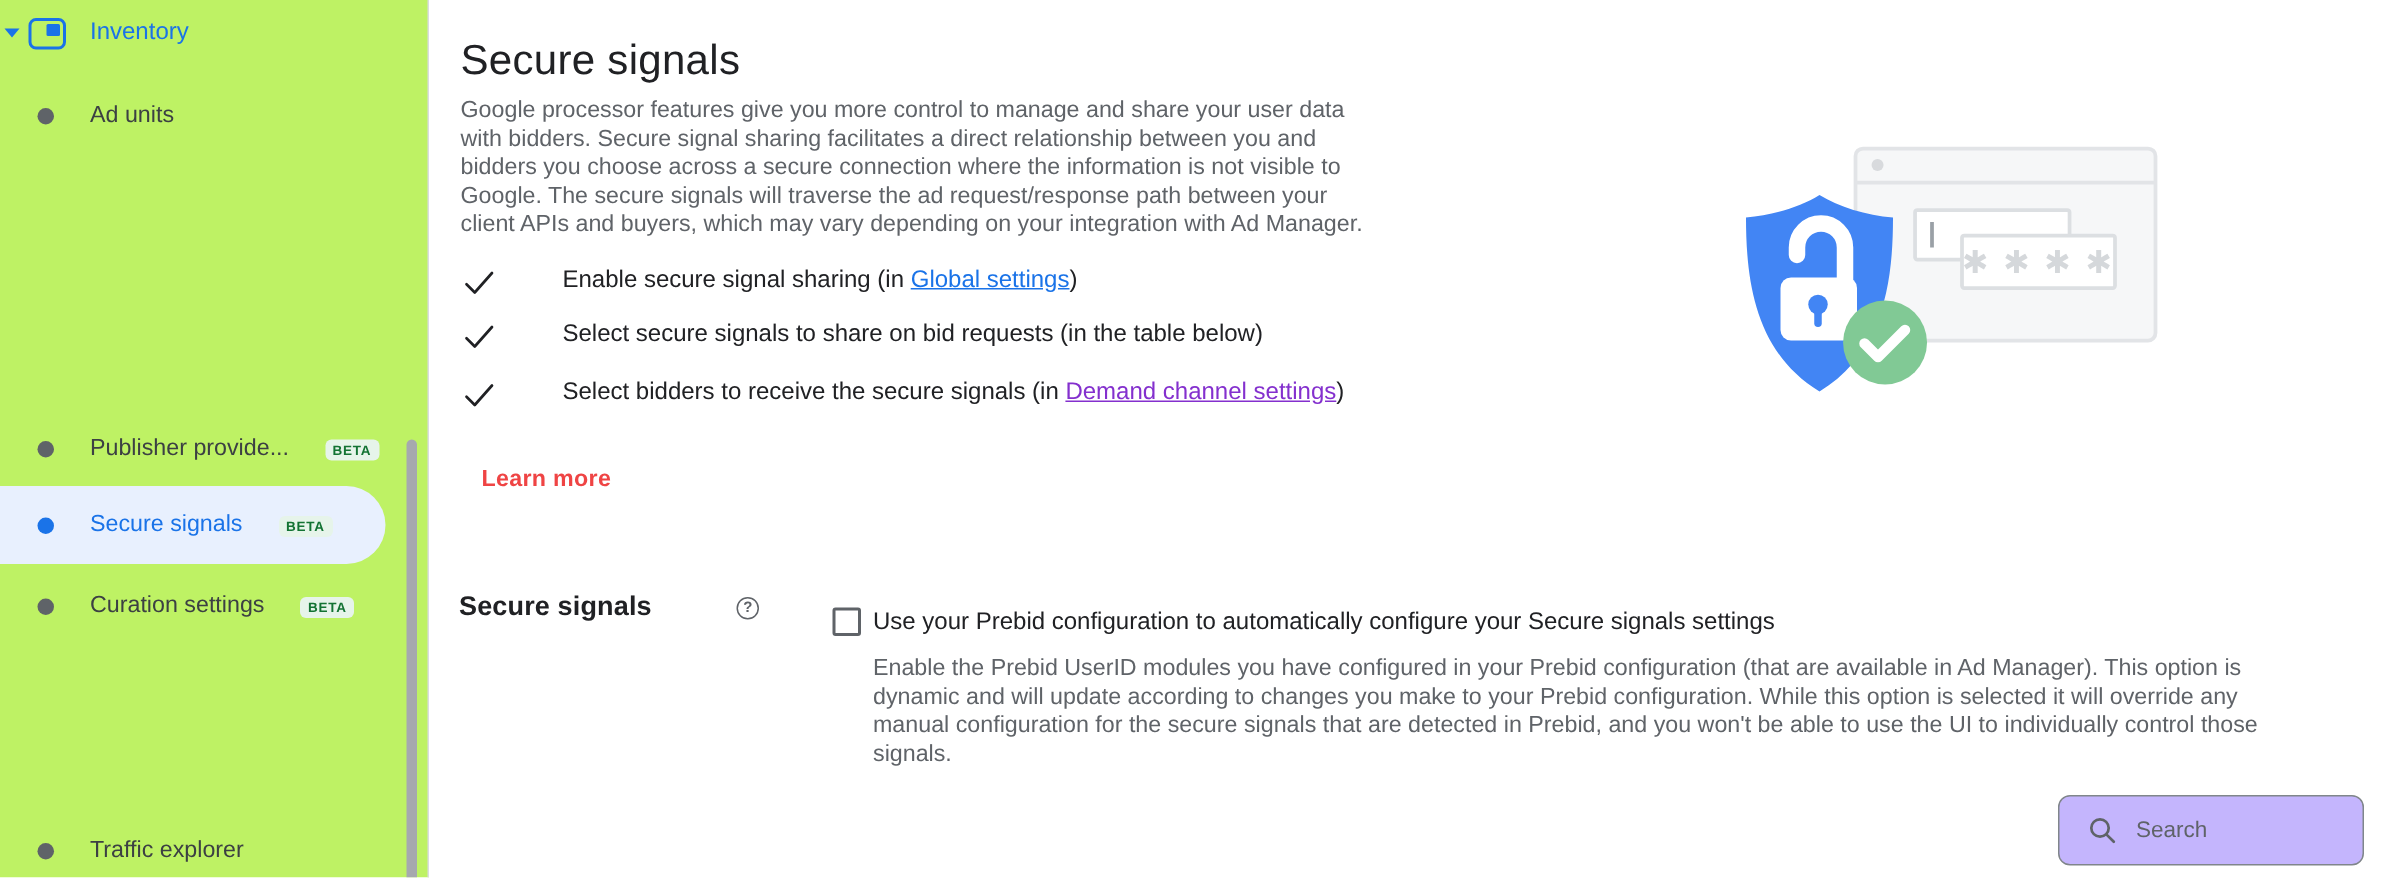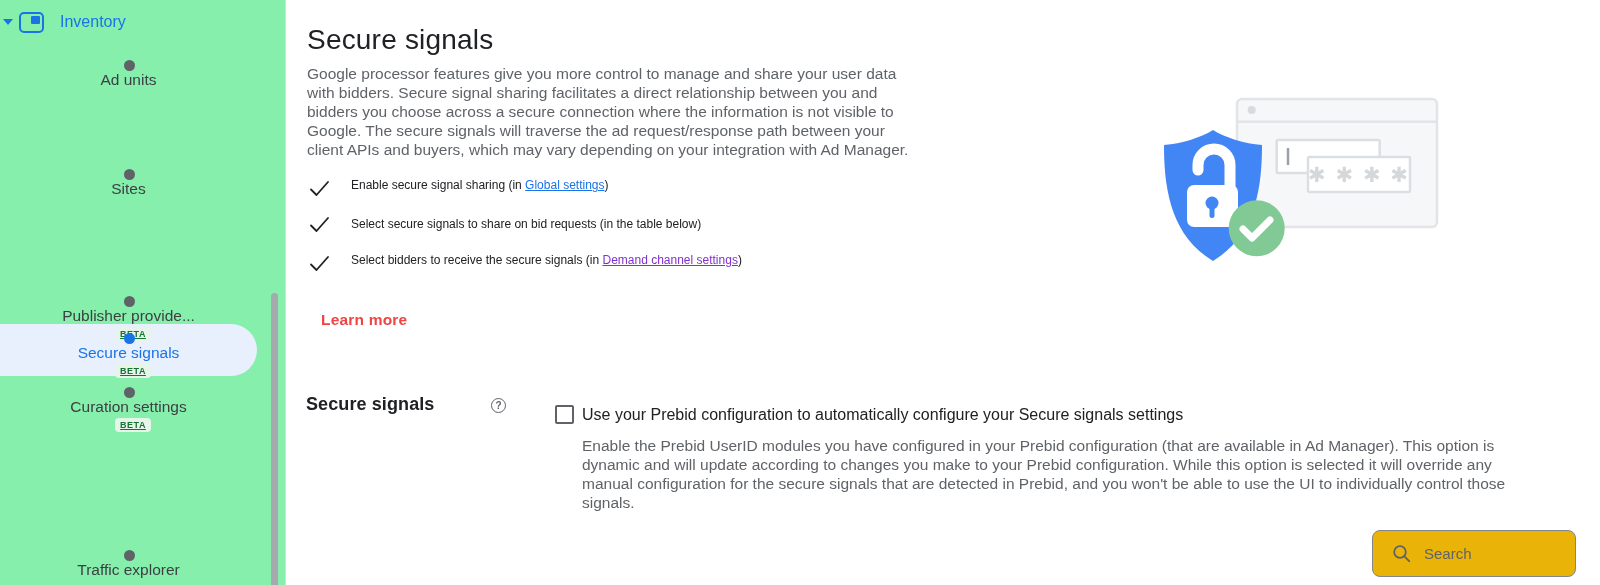--- a/index.html
+++ b/index.html
@@ -8,21 +8,21 @@
     background:#fff;
     font-family:"Liberation Sans", sans-serif;
     overflow:hidden;
     position:relative;
     color:#202124;
   }
 
   
   .sidebar {
     position:absolute; left:0; top:0; width:286px; height:585px;
-    border-right:1px solid #dadce0; background:#86efac;
+    border-right:1px solid #dadce0; background:#bef264;
   }
   .inv-header {
     position:absolute; left:0; top:5px; width:260px; height:34px;
     display:flex; align-items:center; cursor:pointer;
   }
   .caret {
     width:0; height:0; margin-left:3px; margin-right:6px;
     border-left:5px solid transparent; border-right:5px solid transparent;
     border-top:6px solid #1a73e8;
   }
@@ -35,54 +35,54 @@
     background:#1a73e8; border-radius:1px;
   }
   .inv-label { font-size:16px; color:#1a73e8; }
 
   .pill {
     position:absolute; left:0; top:324px; width:257px; height:52px;
     background:#e8f0fe; border-radius:0 26px 26px 0;
   }
   .nav-row {
     position:absolute; left:0; width:257px; height:34px;
-    display:flex; align-items:center; cursor:pointer;flex-direction:column;
+    display:flex; align-items:center; cursor:pointer;
   }
   .bullet {
     width:11px; height:11px; border-radius:50%; background:#5f6368;
     margin-left:25px; margin-right:24px; flex:none;
   }
   .nav-label { font-size:15.5px; color:#3c4043; white-space:nowrap; }
   .nav-row.selected .bullet { background:#1a73e8; }
   .nav-row.selected .nav-label { color:#1a73e8; }
   .beta {
-    display:inline-block; margin-left:9px; padding:3px 5px 2px;
+    display:inline-block; margin-left:24px; padding:3px 5px 2px;
     background:#e6f4ea; color:#137333; font-size:9px; font-weight:700;
-    letter-spacing:0.5px; border-radius:4px; line-height:1; margin-top:2px;text-decoration:underline;
+    letter-spacing:0.5px; border-radius:4px; line-height:1; margin-top:2px;
   }
   .scroll-thumb {
     position:absolute; left:271px; top:293px; width:7px; height:292px;
     background:#a6a9ae; border-radius:4px 4px 0 0; cursor:pointer;
   }
 
   
   .page-title {
     position:absolute; left:307px; top:24px;
     font-size:28px; font-weight:400; color:#202124; letter-spacing:0.2px;
   }
   .desc {
     position:absolute; left:307px; top:64px; width:618px;
     font-size:15.5px; line-height:19px; color:#5f6368;
   }
   .check-row {
     position:absolute; left:309px; display:flex; align-items:flex-start;
-    font-size:12px; color:#202124; white-space:nowrap;
+    font-size:16px; color:#202124; white-space:nowrap;gap:24px;
   }
   .check-row svg { margin-right:21px; margin-top:2px; flex:none; }
-  .row1 { top:178px; } .row2 { top:214px;align-items:center; } .row3 { top:253px; }
+  .row1 { top:178px; } .row2 { top:214px; } .row3 { top:253px; }
   .link-blue   { color:#1a73e8; text-decoration:underline; cursor:pointer; }
   .link-purple { color:#8430ce; text-decoration:underline; cursor:pointer; }
   .learn-more {
     position:absolute; left:321px; top:311px;
     font-size:15.5px; font-weight:600; color:#ef4444; cursor:pointer;
     letter-spacing:0.2px;
   }
   .section-title {
     position:absolute; left:306px; top:394px;
     font-size:18px; font-weight:600; color:#202124; letter-spacing:0.1px;
@@ -102,21 +102,21 @@
     cursor:pointer;
   }
   .checkbox-help {
     position:absolute; left:582px; top:436px; width:955px;
     font-size:15.5px; line-height:19px; color:#5f6368;
   }
 
   
   .search-box {
     position:absolute; left:1372px; top:530px; width:204px; height:47px;
-    border:1px solid #80868b; border-radius:8px; background:#eab308;
+    border:1px solid #80868b; border-radius:8px; background:#c4b5fd;
     display:flex; align-items:center; padding-left:19px;
   }
   .search-box svg { margin-right:13px; flex:none; }
   .search-input {
     border:none; outline:none; font-size:15px; color:#202124;
     width:140px; font-family:inherit; background:transparent;
   }
   .search-input::placeholder { color:#5f6368; }
 
   
@@ -134,25 +134,21 @@
       </span>
     <span class="inv-label">Inventory</span>
   </div>
 
   <div class="pill"></div>
 
   <div class="nav-row" style="top:60px">
     <span class="bullet"></span>
     <span class="nav-label">Ad units</span>
   </div>
-  <div class="nav-row" style="top:169px">
-    <span class="bullet"></span>
-    <span class="nav-label">Sites</span>
-  </div>
-  <div class="nav-row" style="top:296px">
+  <div class="nav-row" style="top:282px">
     <span class="bullet"></span>
     <span class="nav-label">Publisher provide...</span>
     <span class="beta">BETA</span>
   </div>
   <div class="nav-row selected" style="top:333px">
     <span class="bullet"></span>
     <span class="nav-label">Secure signals</span>
     <span class="beta">BETA</span>
   </div>
   <div class="nav-row" style="top:387px">

